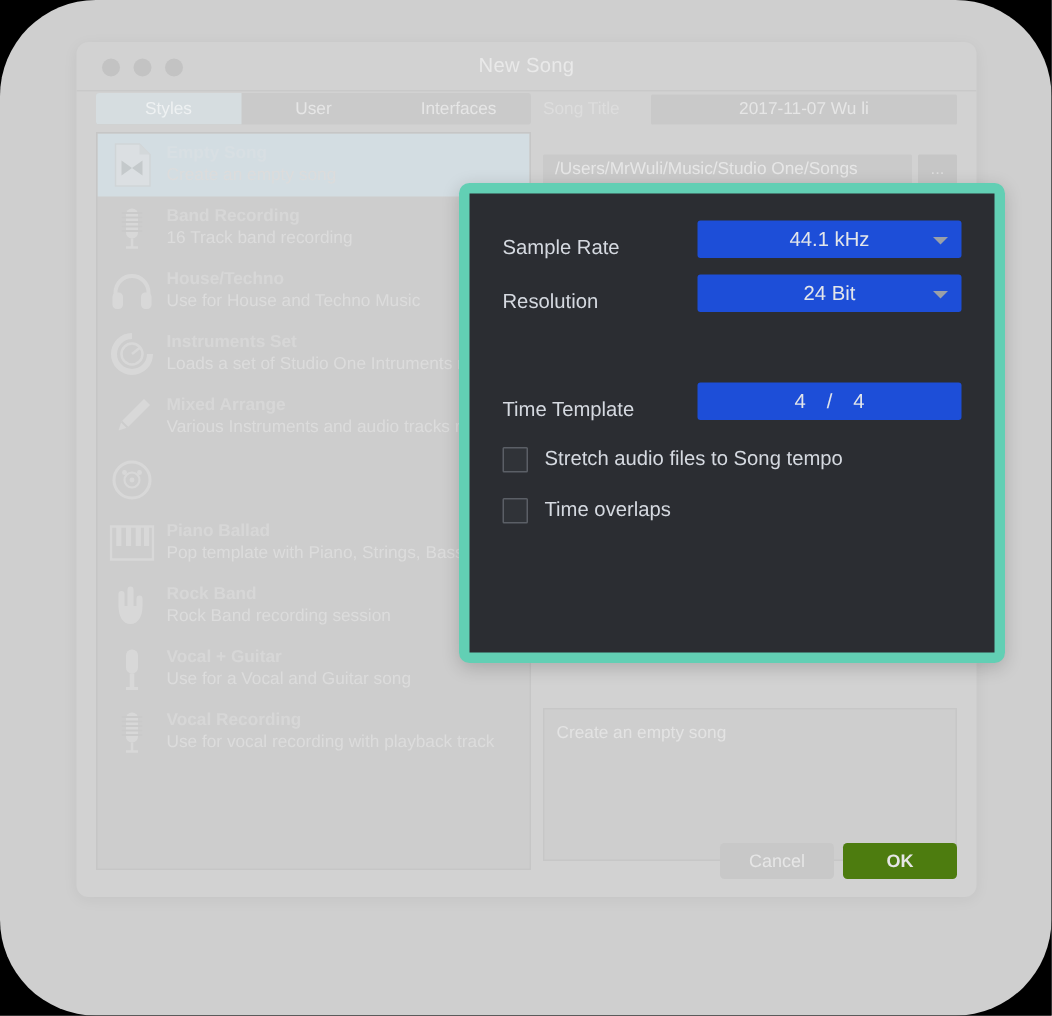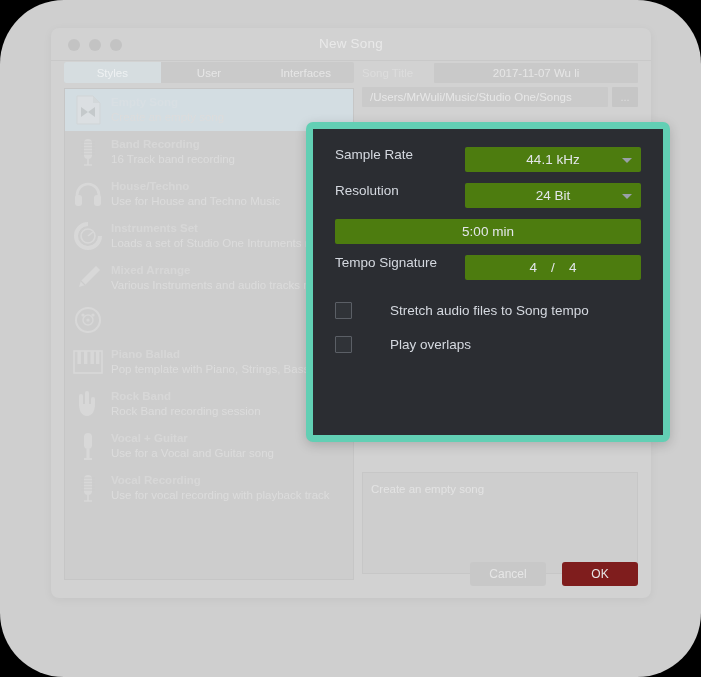--- a/index.html
+++ b/index.html
@@ -134,21 +134,21 @@
   
   #right-pane {
     position: absolute;
     left: 311px; top: 34px;
     width: 276px; height: 518px;
   }
   .field-row {
     display: flex;
     align-items: center;
     height: 22px;
-    margin-bottom: 1px;
+    margin-bottom: 17px;
   }
   .field-label {
     width: 72px;
     font-size: 11.5px;
     color: #dddddd;
     flex: 0 0 72px;
   }
   .field-box {
     flex: 1;
     height: 20px;
@@ -199,67 +199,67 @@
     padding: 10px 8px;
     font-size: 11.5px;
     color: #e3e3e3;
   }
 
   
   #buttons {
     position: absolute;
     right: 13px; bottom: 12px;
     display: flex;
-    gap: 16px;
+    gap: 6px;
   }
   .dlg-btn {
     width: 76px; height: 24px;
     background: #c8c8c8;
     border-radius: 3px;
     display: flex;
     align-items: center;
     justify-content: center;
     font-size: 12px;
     color: #e6e6e6;
   }
-  .dlg-btn.primary { background: #7f1d1d; }
+  .dlg-btn.primary { background: #4d7c0f; font-weight: bold; }
 
   
   #settings-panel {
     position: absolute;
     left: 306px; top: 122px;
     width: 364px; height: 320px;
     background: #62cfb4;
     border-radius: 7px;
     padding: 7px;
     box-sizing: border-box;
     box-shadow: 0 3px 12px rgba(0,0,0,0.18);
   }
   #settings-inner {
     width: 100%; height: 100%;
     background: #2b2d32;
     box-sizing: border-box;
     padding: 18px 22px 14px 22px;
   }
   .srow {
     display: flex;
-    align-items: flex-start;
+    align-items: flex-end;
     height: 25px;
     margin-bottom: 11px;
   }
   .slabel {
     flex: 0 0 130px;
     font-size: 13.5px;
     color: #d5d9e0;
   }
   .sfield {
     flex: 1;
     position: relative;
     height: 25px;
-    background: #4d7c0f;
+    background: #1d4ed8;
     border-radius: 2px;
     display: flex;
     align-items: center;
     justify-content: center;
   }
   .sval {
     font-size: 13.5px;
     color: #e3e6ea;
   }
   .caret {
@@ -275,24 +275,22 @@
   .tsig {
     display: flex;
     gap: 14px;
     align-items: center;
   }
   #checks {
     margin-top: 18px;
   }
   .crow {
     display: flex;
-    align-items: center;
     height: 24px;
     margin-bottom: 10px;
-    gap: 27px;
   }
   .cbox {
     width: 15px; height: 15px;
     border: 1px solid #5b5f66;
     background: #303338;
     border-radius: 1px;
     flex: 0 0 15px;
   }
   .clabel {
     margin-left: 11px;
@@ -505,44 +503,41 @@
       <div class="srow">
         <span class="slabel">Resolution</span>
         <span class="sfield">
           <span class="sval">24 Bit</span>
           <span class="caret"></span>
         </span>
       </div>
 
 
       <div class="srow">
-        <span class="sfield">
-          <span class="sval">5:00 min</span>
-        </span>
       </div>
 
 
       <div class="srow">
-        <span class="slabel">Tempo Signature</span>
+        <span class="slabel">Time Template</span>
         <span class="sfield">
           <span class="tsig">
             <span class="sval">4</span>
             <span class="sval">/</span>
             <span class="sval">4</span>
           </span>
         </span>
       </div>
 
       <div id="checks">
         <div class="crow">
           <span class="cbox"></span>
           <span class="clabel">Stretch audio files to Song tempo</span>
         </div>
         <div class="crow">
           <span class="cbox"></span>
-          <span class="clabel">Play overlaps</span>
+          <span class="clabel">Time overlaps</span>
         </div>
       </div>
 
     </div>
   </div>
 
 </div>
 
 </body></html>

